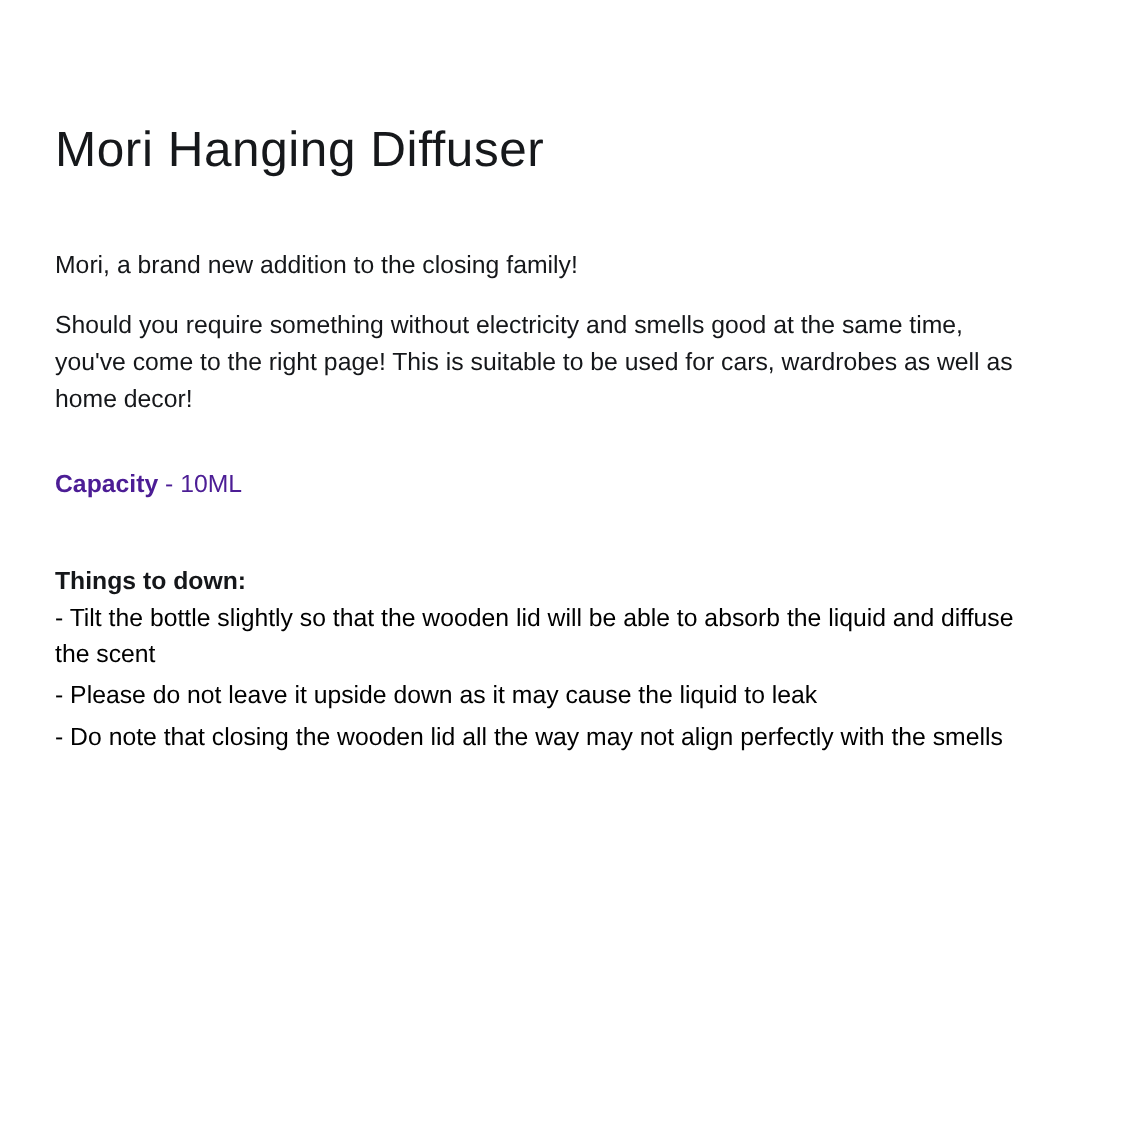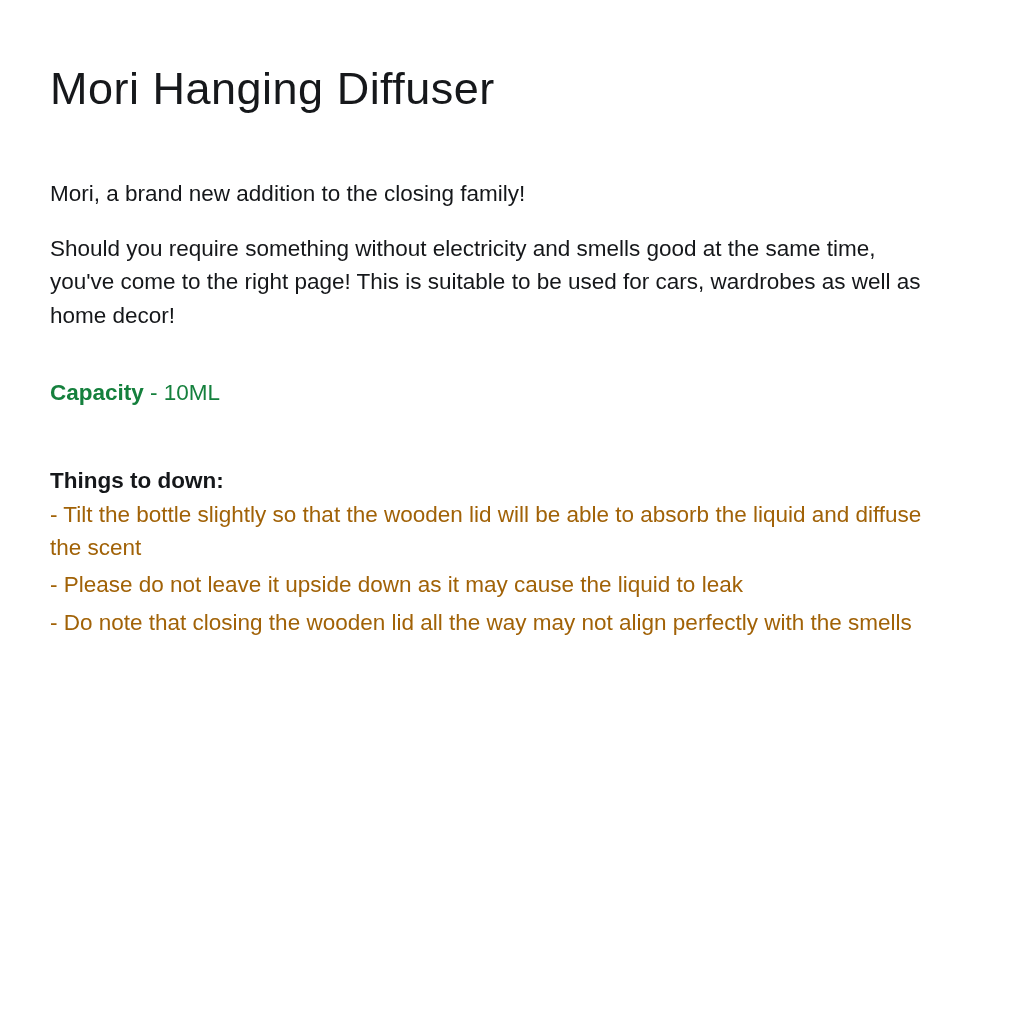--- a/index.html
+++ b/index.html
@@ -11,21 +11,21 @@
     width: 1024px;
     height: 1024px;
     font-family: "Liberation Sans", sans-serif;
     color: #15171a;
     -webkit-font-smoothing: antialiased;
   }
   .page {
     width: 988px;
     height: 1024px;
     box-sizing: border-box;
-    padding: 63px 50px 0 50px;
+    padding: 110px 50px 0 50px;
     position: relative;
   }
   .product-title {
     font-size: 45px;
     font-weight: 400;
     letter-spacing: 0.5px;
     line-height: 1.15;
     margin: 0 0 62px 0;
     color: #16181b;
   }
@@ -40,36 +40,36 @@
     margin-bottom: 22px;
   }
   .spec-block {
     margin-top: 44px;
     margin-bottom: 0;
   }
   .spec-line {
     font-size: 22.5px;
     line-height: 1.5;
     margin: 0 0 3px 0;
-    color: #15803d;
+    color: #4c1d95;
   }
   .spec-line b {
     font-weight: 700;
   }
   .notes-heading {
     font-size: 22.5px;
     font-weight: 700;
     margin: 58px 0 4px 0;
     color: #15171a;
   }
   .note-line {
     font-size: 22.5px;
     line-height: 1.48;
     margin: 0 0 4px 0;
-    color: #a16207;
+    color: #000000;
     max-width: 960px;
   }
 </style>
 </head>
 <body>
 
 <div class="page">
 
   <h1 class="product-title">Mori Hanging Diffuser</h1>
 

